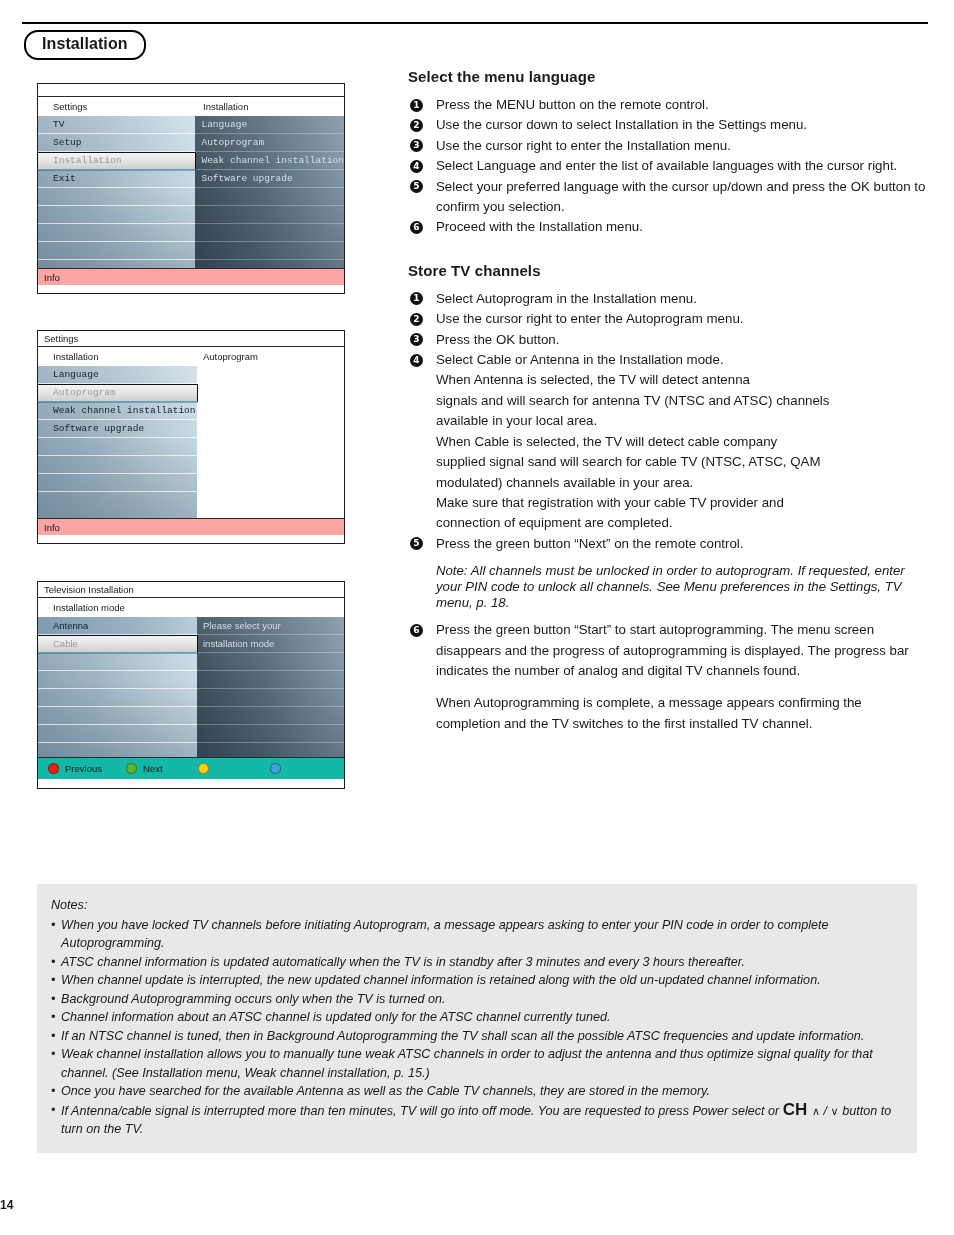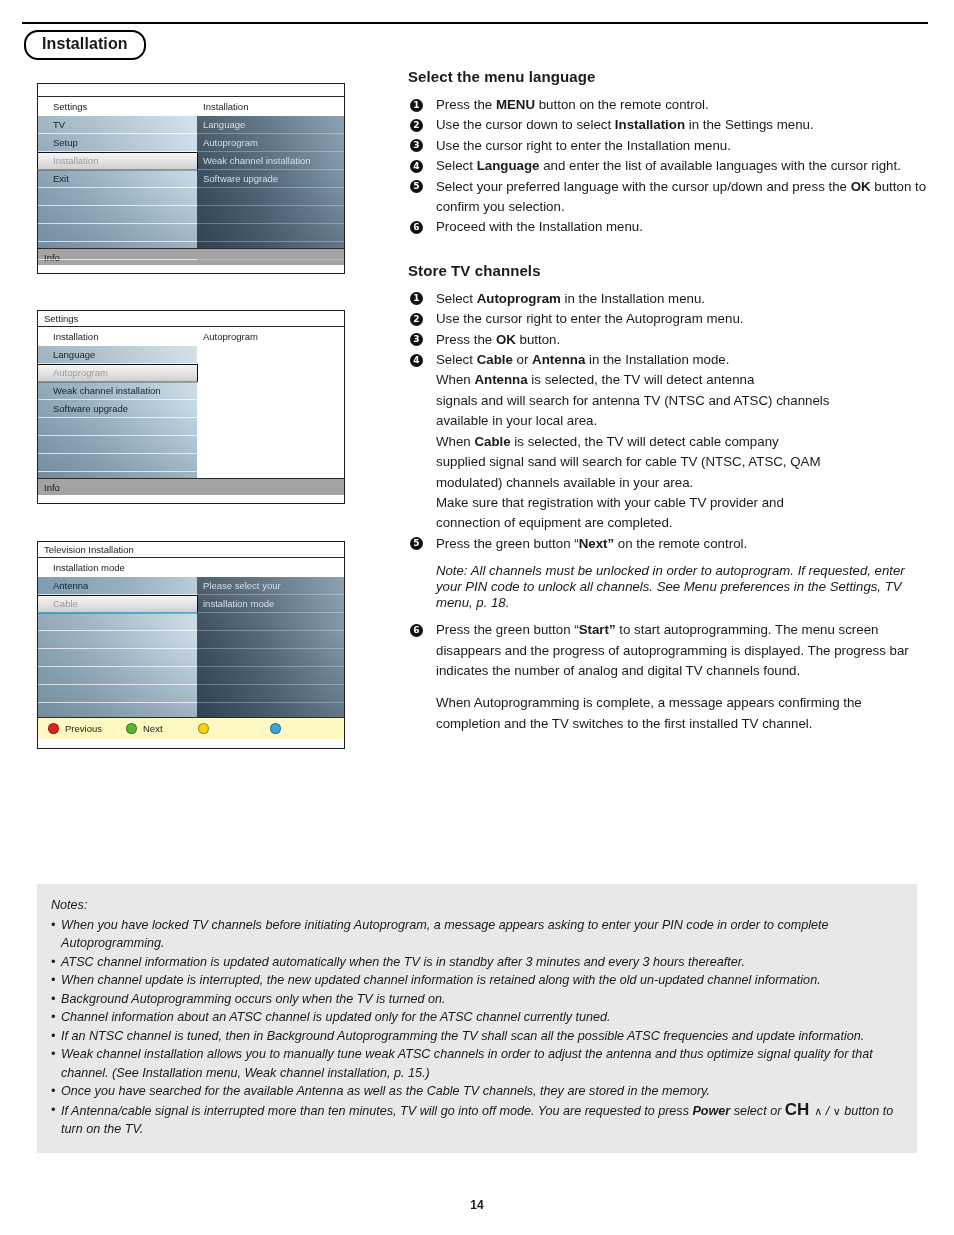--- a/index.html
+++ b/index.html
@@ -92,21 +92,21 @@
     padding-left: 6px;
     box-sizing: border-box;
     font-size: 9.5px;
   }
 
   .tv-body {
     display: flex;
     height: 132px;
     position: relative;
   }
-  .tv-body.tall { height: 132px; }
+  .tv-body.tall { height: 152px; font-family: Liberation Mono, monospace; }
   .tv-body.p3 { height: 140px; }
 
   .tv-left-pane {
     width: 159px;
     background: linear-gradient(to right, #8ba3b4 0%, #9db3c2 35%, #c8dae5 100%);
     position: relative;
     box-sizing: border-box;
   }
   .tv-left-pane::after {
     content: "";
@@ -162,29 +162,29 @@
     color: #10202b;
     font-weight: normal;
   }
 
   .tv-infobar {
     height: 17px;
     line-height: 17px;
     border-top: 1px solid #2a2a2a;
     padding-left: 6px;
     font-size: 9.5px;
-    background: #a3a3a3;
+    background: #fca5a5;
     box-sizing: border-box;
   }
   .tv-infobar-pad { height: 8px; background: #fff; }
 
   .tv-colorbar {
     height: 22px;
     border-top: 1px solid #2a2a2a;
-    background: #fef9c3;
+    background: #14b8a6;
     display: flex;
     align-items: center;
     box-sizing: border-box;
     position: relative;
   }
   .cb-item { display: flex; align-items: center; position: absolute; }
   .cb-dot {
     width: 9px; height: 9px; border-radius: 50%;
     border: 1px solid rgba(0,0,0,0.35);
     display: inline-block;
@@ -222,21 +222,21 @@
     width: 13px; height: 13px;
     border-radius: 50%;
     background: #111;
     color: #fff;
     font-size: 9px;
     line-height: 13px;
     text-align: center;
     font-weight: bold;
     font-family: "DejaVu Sans", sans-serif;
   }
-  b, .b { font-weight: bold; }
+  b, .b { font-weight: normal; }
   .note {
     font-style: italic;
     font-size: 13.2px;
     line-height: 16px;
     padding-left: 28px;
     margin: 9px 0 9px 0;
   }
   .para-gap { display: block; height: 12px; }
 
   
@@ -266,21 +266,20 @@
   }
   .chglyph { font-style: normal; font-weight: bold; font-size: 17px; }
   .arrow { font-style: normal; font-size: 11px; }
 
   
   #footer-page {
     position: absolute;
     left: 0;
     top: 1198px;
     width: 954px;
-    text-align: center;
     font-size: 12px;
     font-weight: bold;
     color: #1a1a1a;
   }
 </style>
 </head>
 <body>
 
 <div id="header">
   <div id="header-rule"></div>

